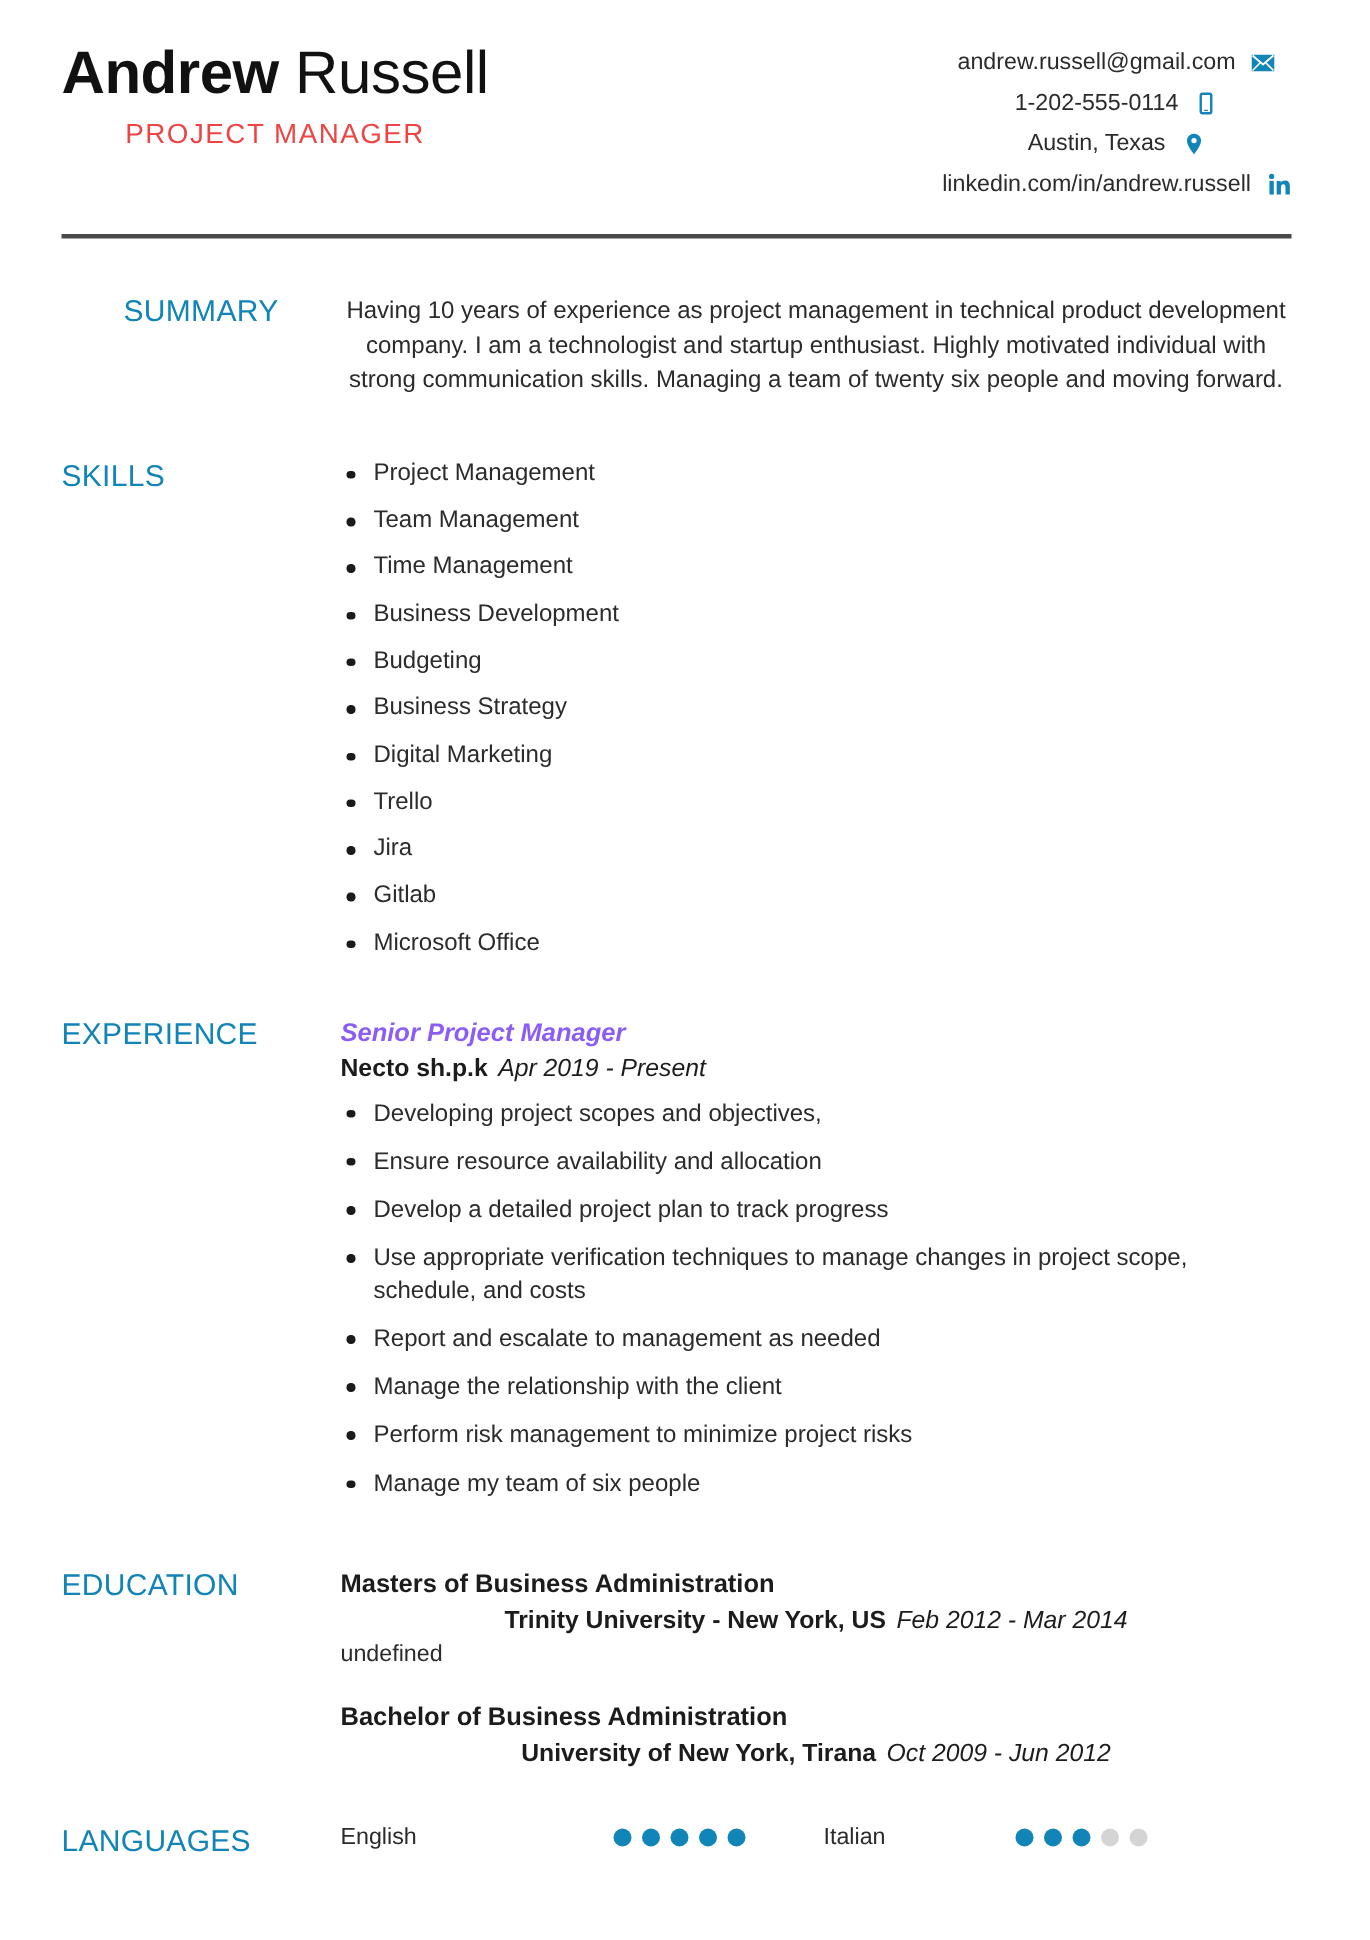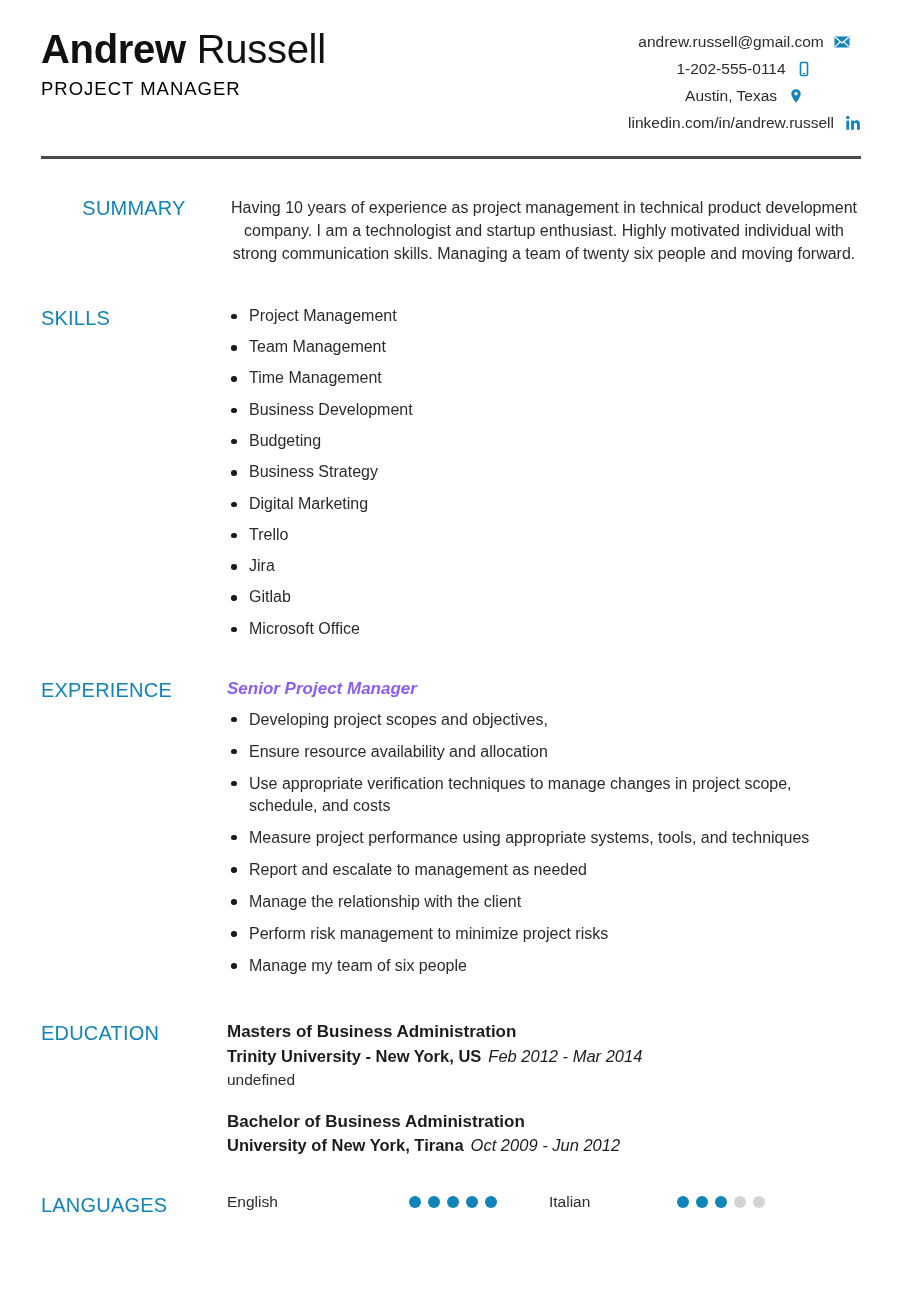--- a/index.html
+++ b/index.html
@@ -26,35 +26,35 @@
     background: #ffffff;
   }
 
   
   .header {
     display: flex;
     align-items: flex-start;
     justify-content: space-between;
     padding: 26px 52px 0 41px;
   }
-  .identity { padding-top: 2px; }
+  .identity { padding-top: 2px; text-align: center; }
   .name {
     font-size: 40px;
     line-height: 1.08;
     color: #111111;
     letter-spacing: -0.3px;
     white-space: nowrap;
   }
   .name .first { font-weight: 700; }
   .name .last { font-weight: 400; }
   .job-title {
     margin-top: 7px;
     font-size: 18.5px;
     letter-spacing: 1.0px;
-    color: #000000;
+    color: #ef4444;
     font-weight: 400;
     text-transform: uppercase;
   }
 
   .contact {
     display: flex;
     flex-direction: column;
     align-items: center;
     gap: 6px;
     padding-top: 6px;
@@ -174,20 +174,21 @@
     font-size: 17px;
     font-weight: 700;
     color: #1c1c1c;
     line-height: 1.35;
   }
   .edu-meta {
     font-size: 16.5px;
     line-height: 1.35;
     color: #1c1c1c;
     margin-top: 1px;
+    text-align: center;
   }
   .edu-meta .school { font-weight: 700; }
   .edu-meta .dates {
     font-style: italic;
     font-weight: 400;
     margin-left: 7px;
   }
   .edu-note {
     font-size: 15.5px;
     font-weight: 400;
@@ -304,25 +305,26 @@
           <li>Microsoft Office</li>
         </ul>
     </div>
   </div>
 
   <div class="section" id="experience-section">
     <div class="sec-label">EXPERIENCE</div>
     <div class="sec-body" id="experience-body">
         <div>
           <div class="job-heading">Senior Project Manager</div>
+          <div class="job-meta"><span class="company">Necto sh.p.k</span><span class="dates">Apr 2019 - Present</span></div>
           <ul class="bullets job-list">
             <li>Developing project scopes and objectives,</li>
             <li>Ensure resource availability and allocation</li>
+            <li>Develop a detailed project plan to track progress</li>
             <li>Use appropriate verification techniques to manage changes in project scope, schedule, and costs</li>
-            <li>Measure project performance using appropriate systems, tools, and techniques</li>
             <li>Report and escalate to management as needed</li>
             <li>Manage the relationship with the client</li>
             <li>Perform risk management to minimize project risks</li>
             <li>Manage my team of six people</li>
           </ul>
         </div>
       </div>
   </div>
 
   <div class="section" id="education-section">

